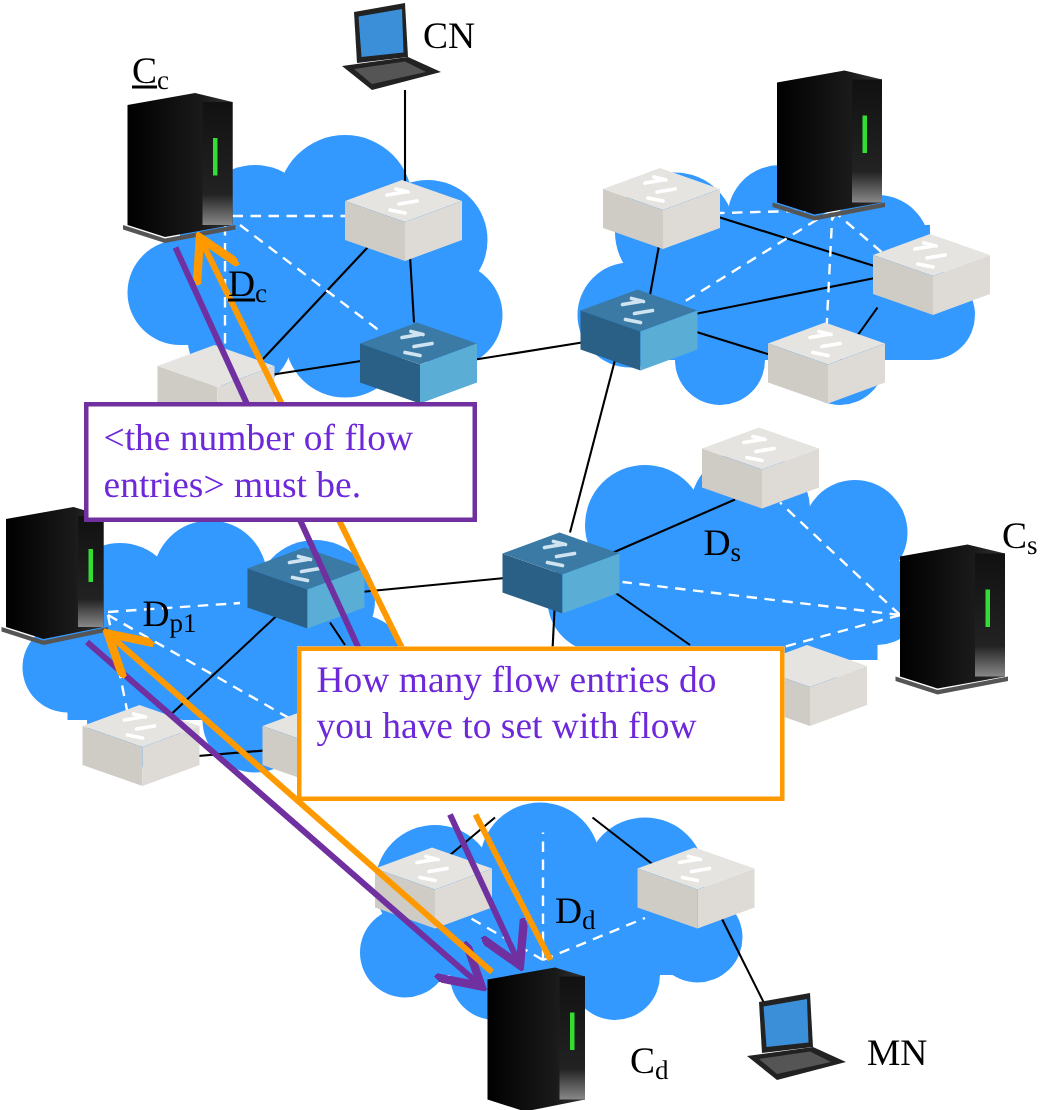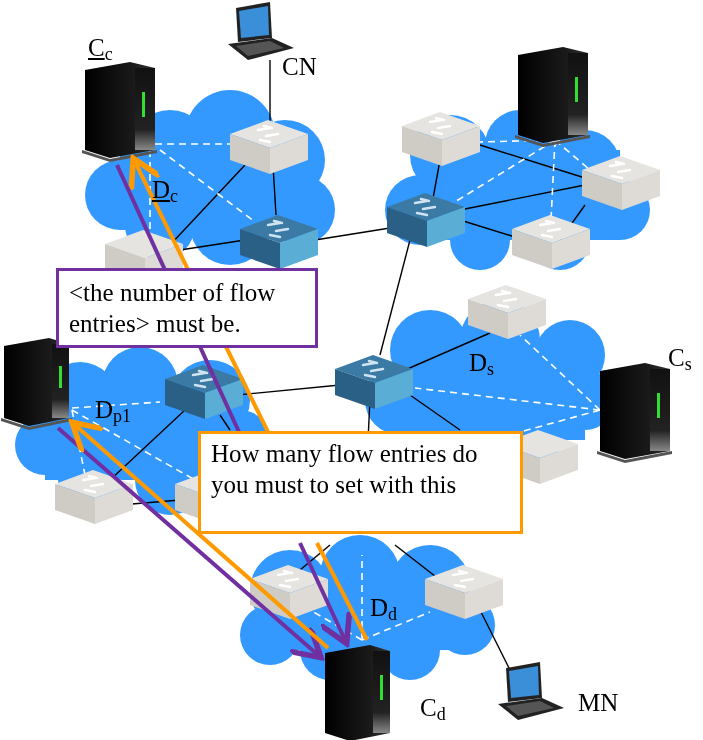--- a/index.html
+++ b/index.html
@@ -2,21 +2,21 @@
 <html><head>
   <meta charset="utf-8">
   <style>
     html, body { margin: 0; padding: 0; background: #ffffff; }
     body { width: 703px; height: 740px; position: relative; overflow: hidden;
            font-family: "Liberation Serif", serif; }
     #stage { position: absolute; left: 0; top: 0; width: 703px; height: 740px; }
     .lbl { position: absolute; font-family: "Liberation Serif", serif; font-size: 25px; color: #000; line-height: 1; white-space: nowrap; }
     .lbl sub { font-size: 18px; vertical-align: -4px; }
     .callout { position: absolute; background: #fff; font-family: "Liberation Serif", serif;
-               font-size: 25px; line-height: 31px; color: #000000; padding: 6px 10px; box-sizing: border-box; }
+               font-size: 25px; line-height: 31px; color: #6d28d9; padding: 6px 10px; box-sizing: border-box; }
     .callout-purple { left: 56px; top: 268px; width: 262px; height: 80px; border: 3px solid #7030a0; }
     .callout-orange { left: 198px; top: 431px; width: 325px; height: 103px; border: 3px solid #ff9900; padding: 4px 10px; }
   </style>
 </head>
 <body>
 
 <svg id="stage" width="703" height="740" viewBox="0 0 703 740" xmlns="http://www.w3.org/2000/svg">
   <defs>
     <marker id="arrP" markerWidth="8" markerHeight="8" refX="6" refY="4" orient="auto" markerUnits="strokeWidth">
       <path d="M0,0 L7,4 L0,8" fill="none" stroke="#7030a0" stroke-width="1.4"></path>
@@ -268,30 +268,30 @@
     <line x1="300" y1="543" x2="345" y2="640" marker-end="url(#arrP)"></line>
   </g>
   <g stroke="#ff9900" stroke-width="4" fill="none">
     <line x1="268" y1="432" x2="135" y2="162" marker-end="url(#arrO)"></line>
     <line x1="328" y1="648" x2="75" y2="425" marker-end="url(#arrO)"></line>
     <line x1="317" y1="543" x2="367" y2="640"></line>
   </g>
 </svg>
 
 <div class="lbl" style="left:88px; top:35px;text-decoration:underline;"><span>C</span><sub>c</sub></div>
-<div class="lbl" style="left:282px; top:12px;margin-top:42px;">CN</div>
+<div class="lbl" style="left:282px; top:12px;">CN</div>
 <div class="lbl" style="left:668px; top:345px;"><span>C</span><sub>s</sub></div>
 <div class="lbl" style="left:420px; top:695px;"><span>C</span><sub>d</sub></div>
 <div class="lbl" style="left:578px; top:690px;">MN</div>
 
 <div class="lbl" style="left:152px; top:177px;text-decoration:underline;"><span>D</span><sub>c</sub></div>
 <div class="lbl" style="left:469px; top:350px;"><span>D</span><sub>s</sub></div>
 <div class="lbl" style="left:95px; top:372px;margin-top:25px;"><span>D</span><sub>p1</sub></div>
 <div class="lbl" style="left:370px; top:595px;"><span>D</span><sub>d</sub></div>
 
 <div class="callout callout-purple">
   <div>&lt;the number of flow</div>
   <div>entries&gt; must be.</div>
 </div>
 <div class="callout callout-orange">
   <div>How many flow entries do</div>
-  <div>you must to set with this</div>
+  <div>you have to set with flow</div>
 </div>
 
 </body></html>

